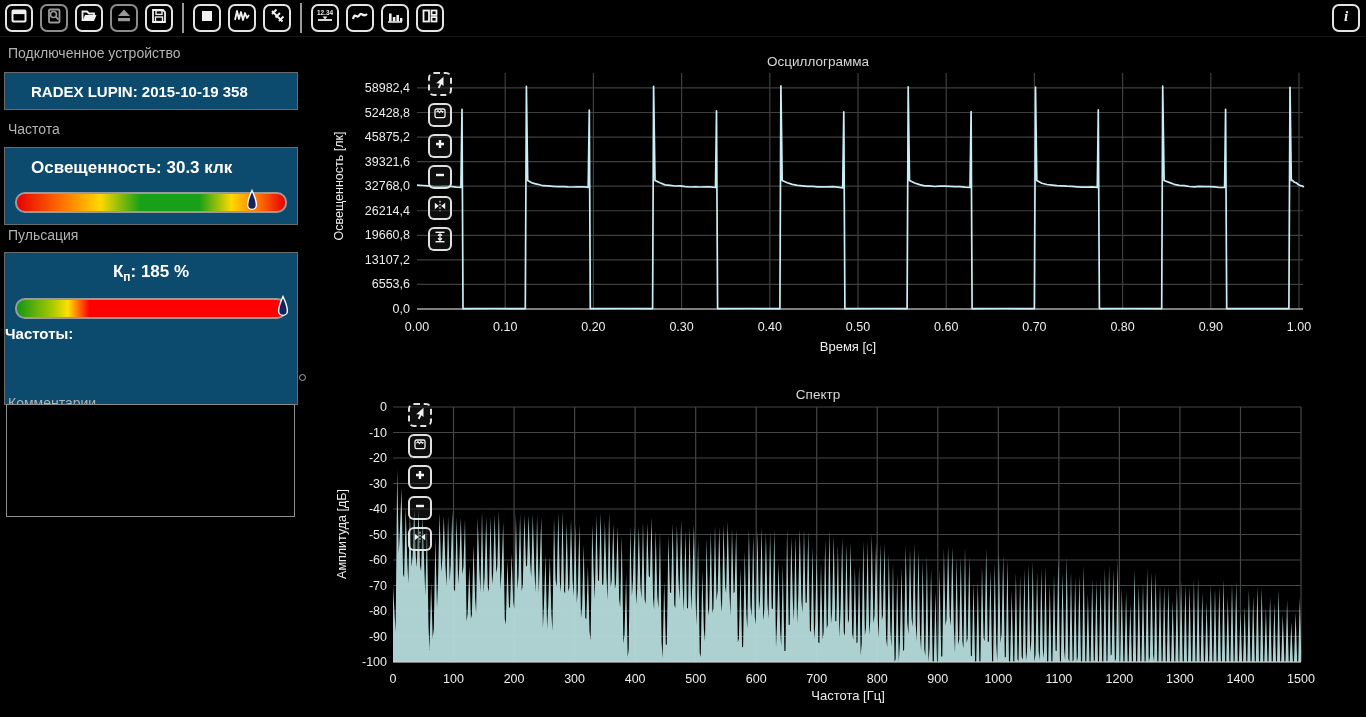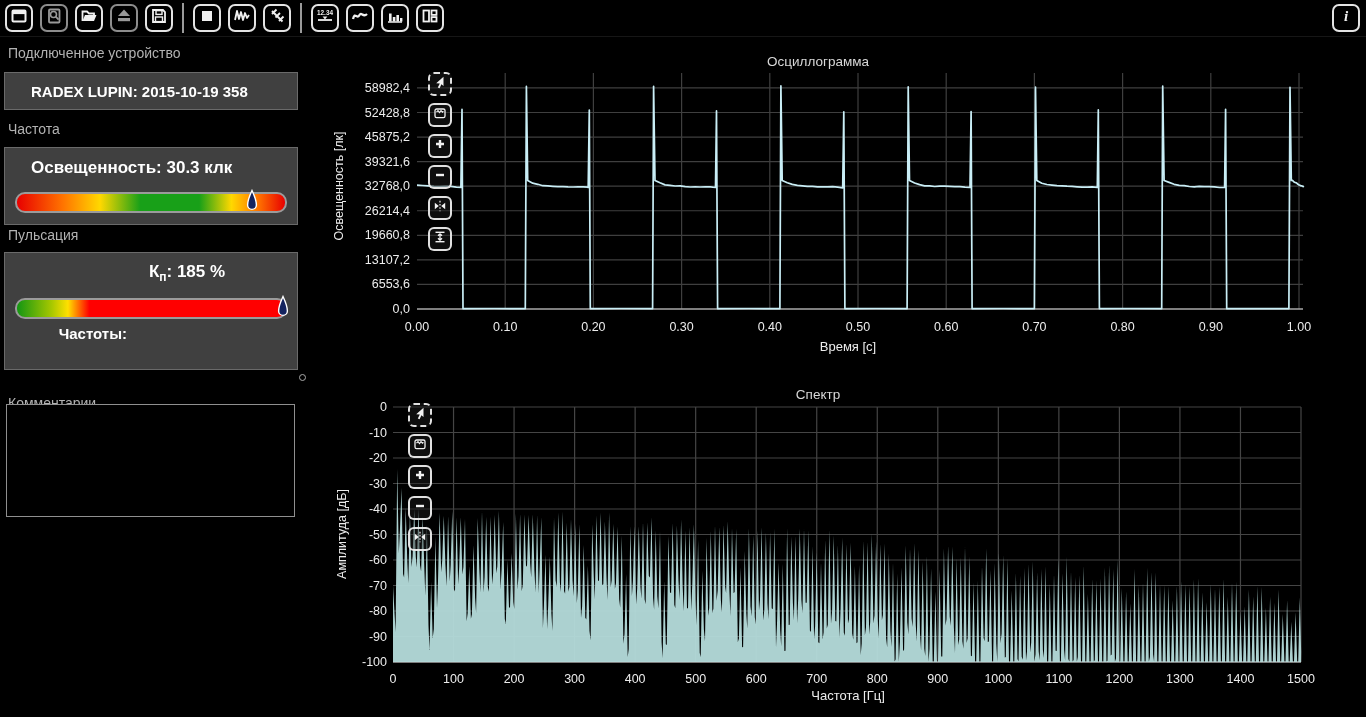--- a/index.html
+++ b/index.html
@@ -10,34 +10,34 @@
            align-items:center;gap:7px;padding-left:5px;box-sizing:border-box;
            border-bottom:1px solid #161616;background:#000;}
   .tbtn{width:28px;height:28px;border:2px solid #e4e4e4;border-radius:7px;
         background:#000;display:flex;align-items:center;justify-content:center;
         box-sizing:border-box;color:#f0f0f0;flex:0 0 auto;cursor:pointer;}
   .tbtn.disabled{border-color:#8d8d8d;color:#999;}
   .tsep{width:2px;height:30px;background:#9a9a9a;margin:0 2px;flex:0 0 auto;}
   #info-btn{position:absolute;right:6px;top:4px;}
   
   .sec-h{position:absolute;left:8px;font-size:14px;color:#b2b2b2;}
-  .sbox{position:absolute;left:4px;width:294px;border:1px solid #6a6a6a;background:#404040;box-sizing:border-box;}
+  .sbox{position:absolute;left:4px;width:294px;border:1px solid #6a6a6a;background:#0c4a6e;box-sizing:border-box;}
   #device-box{top:72px;height:38px;display:flex;align-items:center;}
   #device-box span{padding-left:26px;font-weight:bold;font-size:15px;color:#fff;}
   #value-box{top:147px;height:78px;}
   #value-label{position:absolute;left:26px;top:10px;font-weight:bold;font-size:17px;color:#fff;}
-  #puls-box{top:252px;height:118px;padding-left:36px;}
+  #puls-box{top:252px;height:153px;}
   #kp-line{position:absolute;top:9px;width:100%;text-align:center;font-weight:bold;font-size:17px;color:#fff;}
   #kp-line sub{font-size:12px;}
   .gwrap{position:absolute;left:10px;right:10px;height:17px;}
   #value-bar-wrap{top:44px;} #puls-bar-wrap{top:45px;}
   .gbar{height:17px;border:2px solid #9b9b9b;border-radius:10px;}
   .drop{position:absolute;top:-3px;width:12px;height:24px;}
   #freq-row{position:absolute;top:72px;left:0;right:8px;display:flex;align-items:center;}
-  #freq-label{width:122px;text-align:right;font-weight:bold;font-size:15px;color:#fff;flex:0 0 auto;padding-right:5px;}
+  #freq-label{width:122px;text-align:left;font-weight:bold;font-size:15px;color:#fff;flex:0 0 auto;padding-right:5px;}
   #freq-value{font-weight:bold;font-size:15px;color:#fff;line-height:1.25;}
   #comments-box{top:404px;left:6px;width:289px;height:113px;border:1px solid #8f8f8f;background:#000;position:absolute;box-sizing:border-box;}
   #grip-dot{position:absolute;left:299px;top:374px;width:5px;height:5px;border:1px solid #aaa;border-radius:50%;}
   
   .chart-svg{position:absolute;left:330px;}
   #osc-svg{top:44px;}
   #spec-svg{top:382px;}
   .cbtn{position:absolute;width:24px;height:24px;box-sizing:border-box;
         border:2px solid rgba(242,242,242,.92);border-radius:6px;
         background:rgba(30,30,30,.45);display:flex;align-items:center;justify-content:center;

